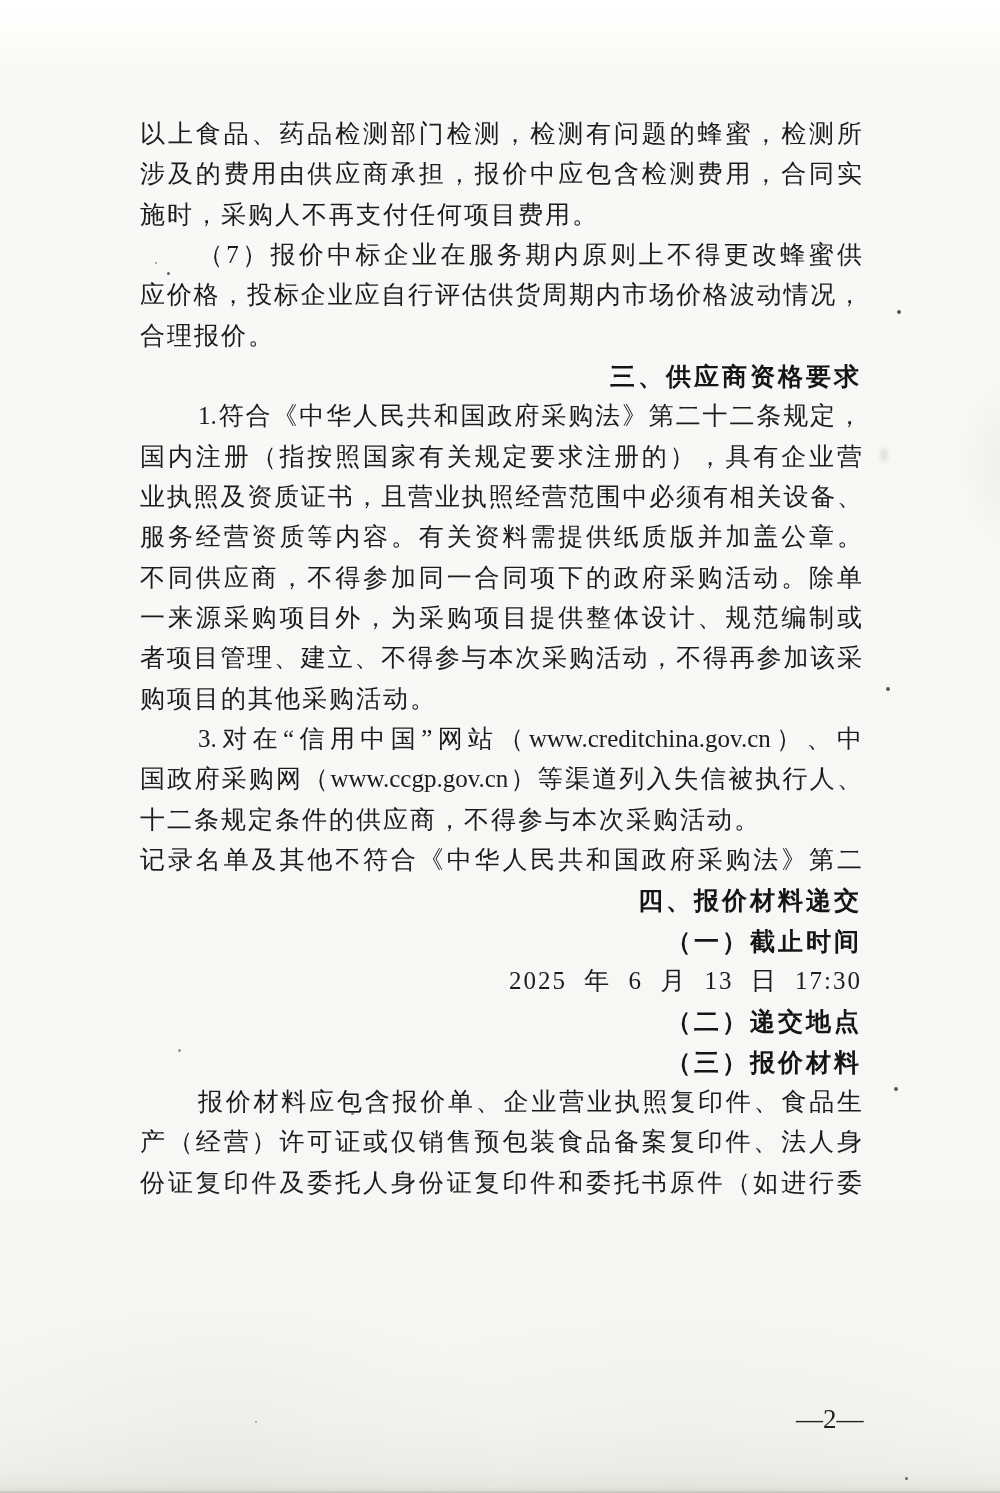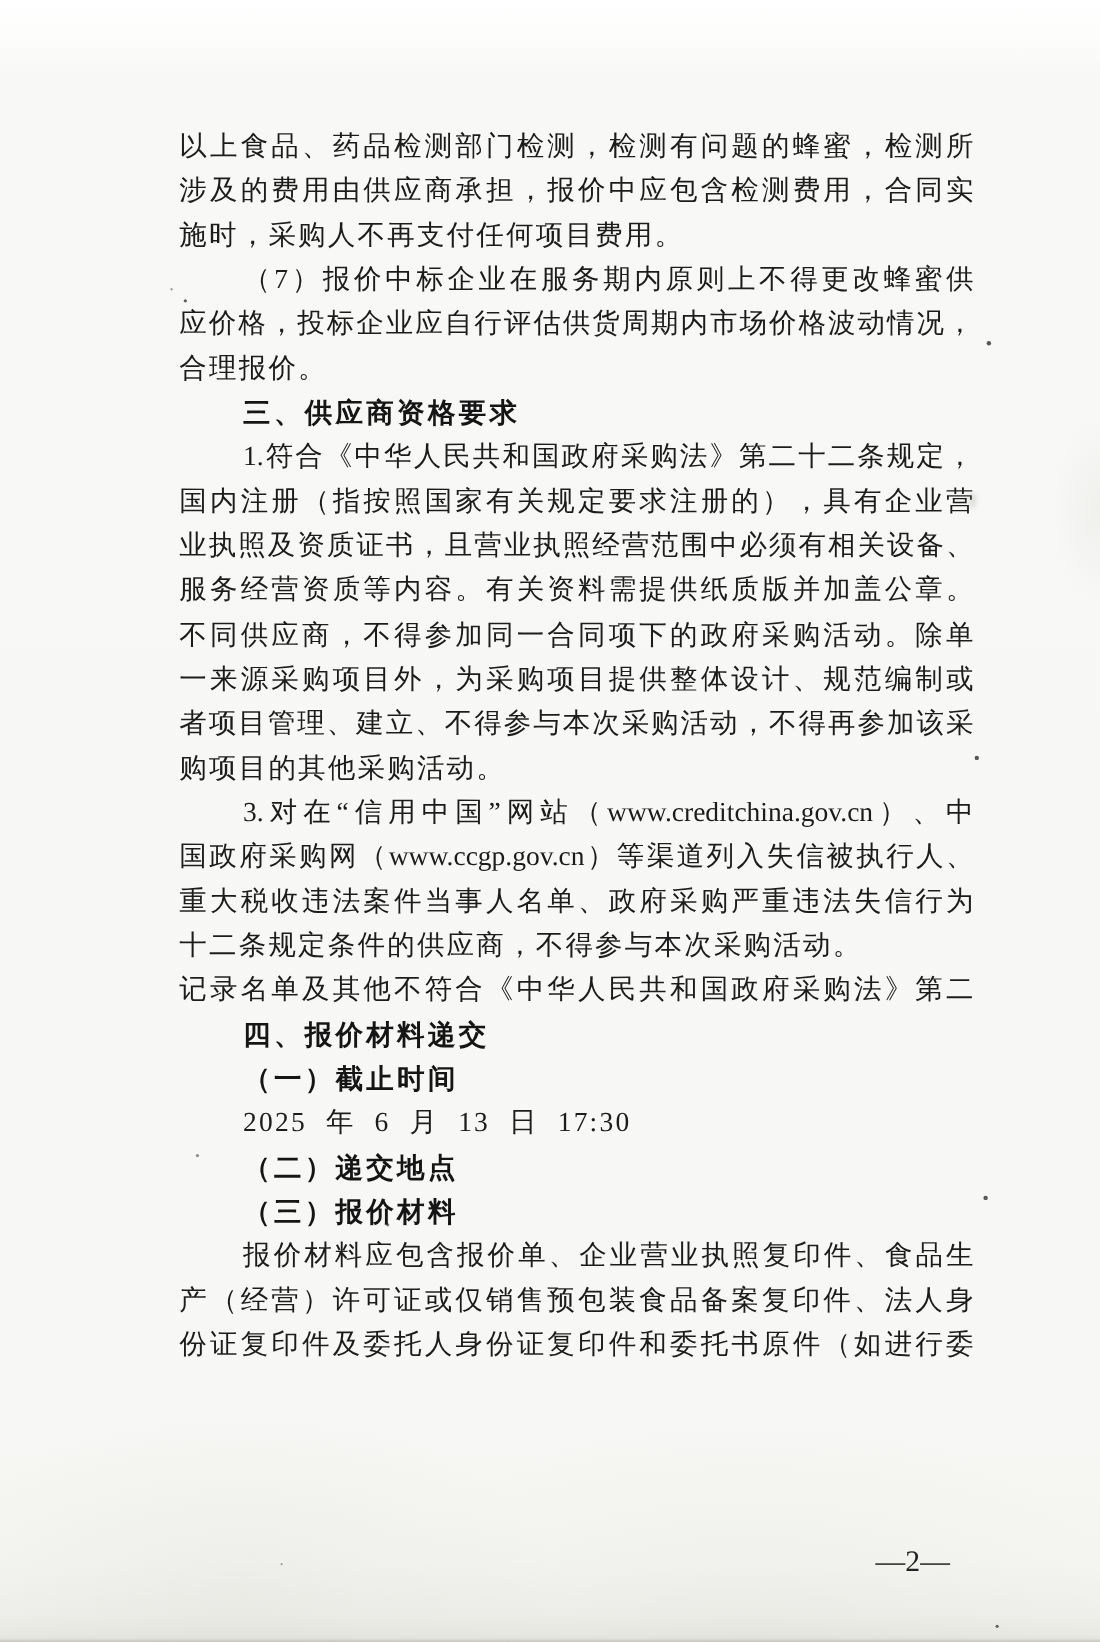--- a/index.html
+++ b/index.html
@@ -36,21 +36,21 @@
     position: absolute;
     inset: 0;
     background:
       radial-gradient(ellipse 420px 240px at 22% 97%, rgba(110,110,100,0.05), transparent 70%),
       radial-gradient(ellipse 520px 300px at 68% 100%, rgba(110,110,100,0.04), transparent 70%),
       radial-gradient(ellipse 60px 120px at 100% 31%, rgba(110,110,100,0.06), transparent 70%);
     pointer-events: none;
   }
   .textblock {
     position: absolute;
-    left: 163px;
+    left: 140px;
     top: 114px;
     width: 722px;
     color: #1c1c1c;
   }
   .line {
     height: 40.33px;
     line-height: 40.33px;
     font-size: 25px;
     letter-spacing: 2px;
     word-spacing: 9px;
@@ -59,20 +59,21 @@
   .line.j {
     letter-spacing: 0;
     word-spacing: 0;
     white-space: normal;
     text-align: justify;
     text-align-last: justify;
     text-justify: inter-character;
   }
   .line.in {
     padding-left: 58px;
+    text-align: right;
   }
   .line.b {
     font-weight: bold;
     font-family: "Liberation Sans", "DejaVu Sans", sans-serif;
     letter-spacing: 3px;
     color: #151515;
   }
   .pagenum {
     position: absolute;
     left: 796px;
@@ -120,21 +121,20 @@
       <div class="line j in">1.符合《中华人民共和国政府采购法》第二十二条规定，</div>
       <div class="line j">国内注册（指按照国家有关规定要求注册的），具有企业营</div>
       <div class="line j">业执照及资质证书，且营业执照经营范围中必须有相关设备、</div>
       <div class="line j">服务经营资质等内容。有关资料需提供纸质版并加盖公章。</div>
       <div class="line j">不同供应商，不得参加同一合同项下的政府采购活动。除单</div>
       <div class="line j">一来源采购项目外，为采购项目提供整体设计、规范编制或</div>
       <div class="line j">者项目管理、建立、不得参与本次采购活动，不得再参加该采</div>
       <div class="line">购项目的其他采购活动。</div>
       <div class="line j in">3.对在“信用中国”网站（www.creditchina.gov.cn）、中</div>
       <div class="line j">国政府采购网（www.ccgp.gov.cn）等渠道列入失信被执行人、</div>
-      <div class="line j">重大税收违法案件当事人名单、政府采购严重违法失信行为</div>
       <div class="line">十二条规定条件的供应商，不得参与本次采购活动。</div>
       <div class="line j">记录名单及其他不符合《中华人民共和国政府采购法》第二</div>
       <div class="line in b">四、报价材料递交</div>
       <div class="line in b">（一）截止时间</div>
       <div class="line in">2025 年 6 月 13 日 17:30</div>
       <div class="line in b">（二）递交地点</div>
       <div class="line in b">（三）报价材料</div>
       <div class="line j in">报价材料应包含报价单、企业营业执照复印件、食品生</div>
       <div class="line j">产（经营）许可证或仅销售预包装食品备案复印件、法人身</div>
       <div class="line j">份证复印件及委托人身份证复印件和委托书原件（如进行委</div>

